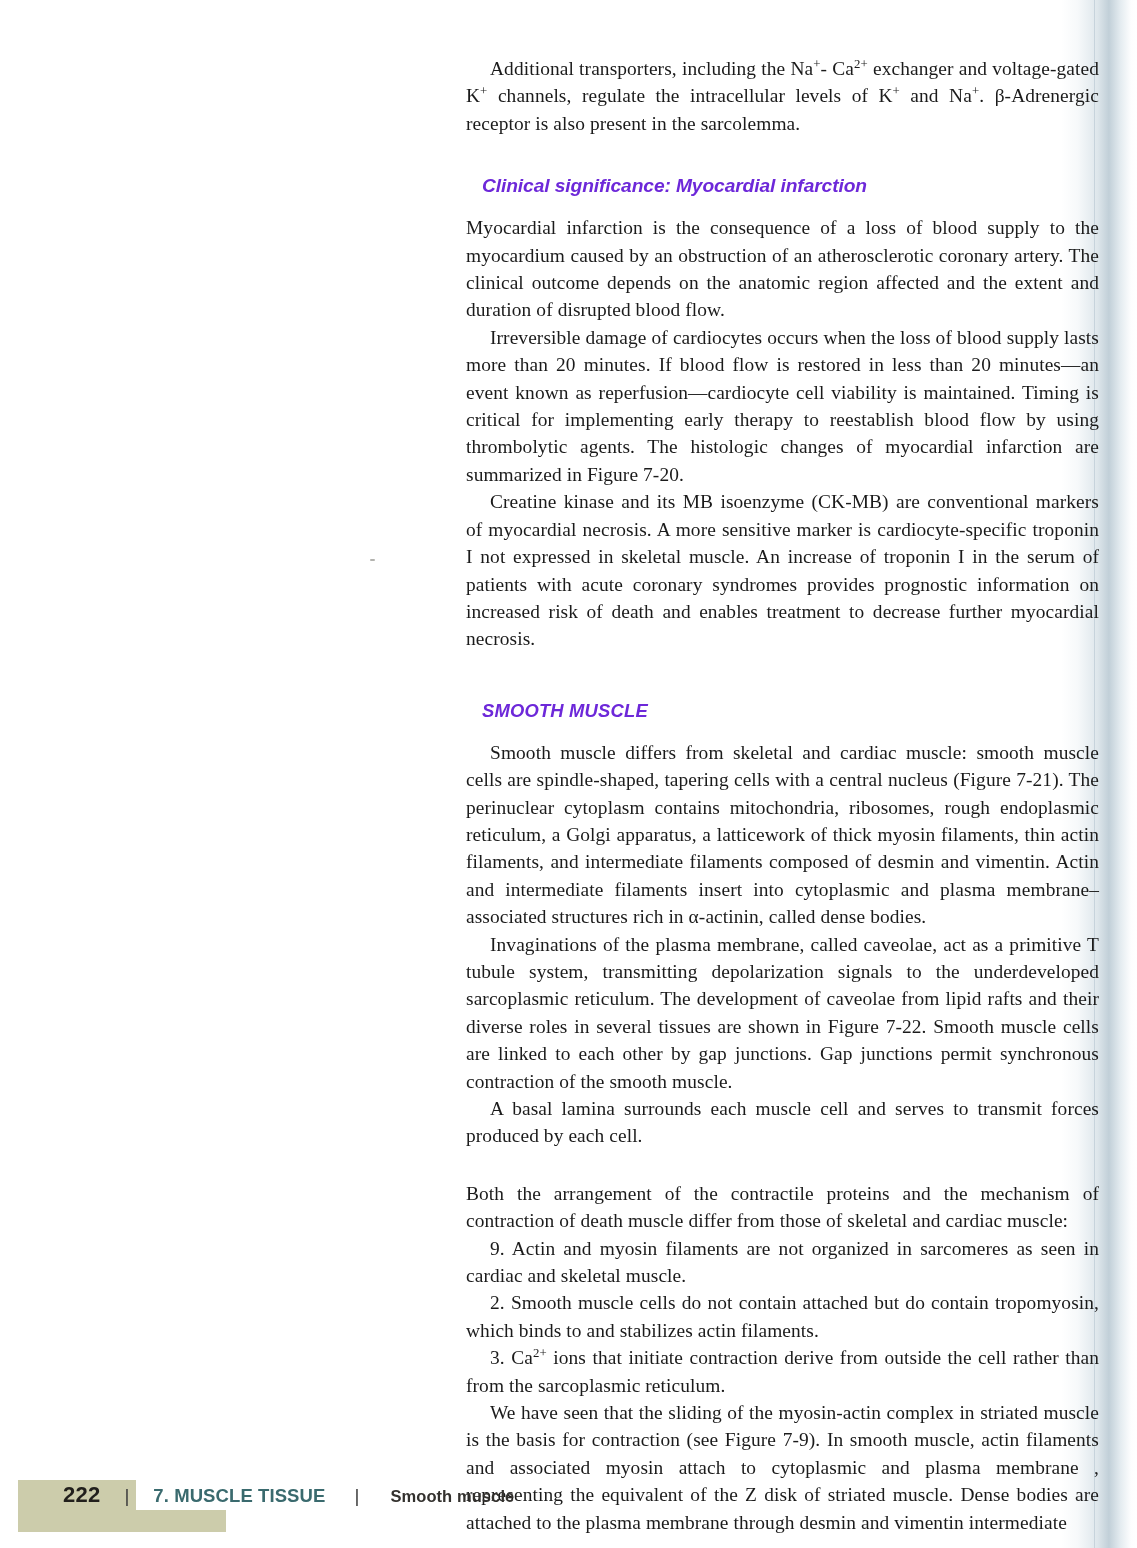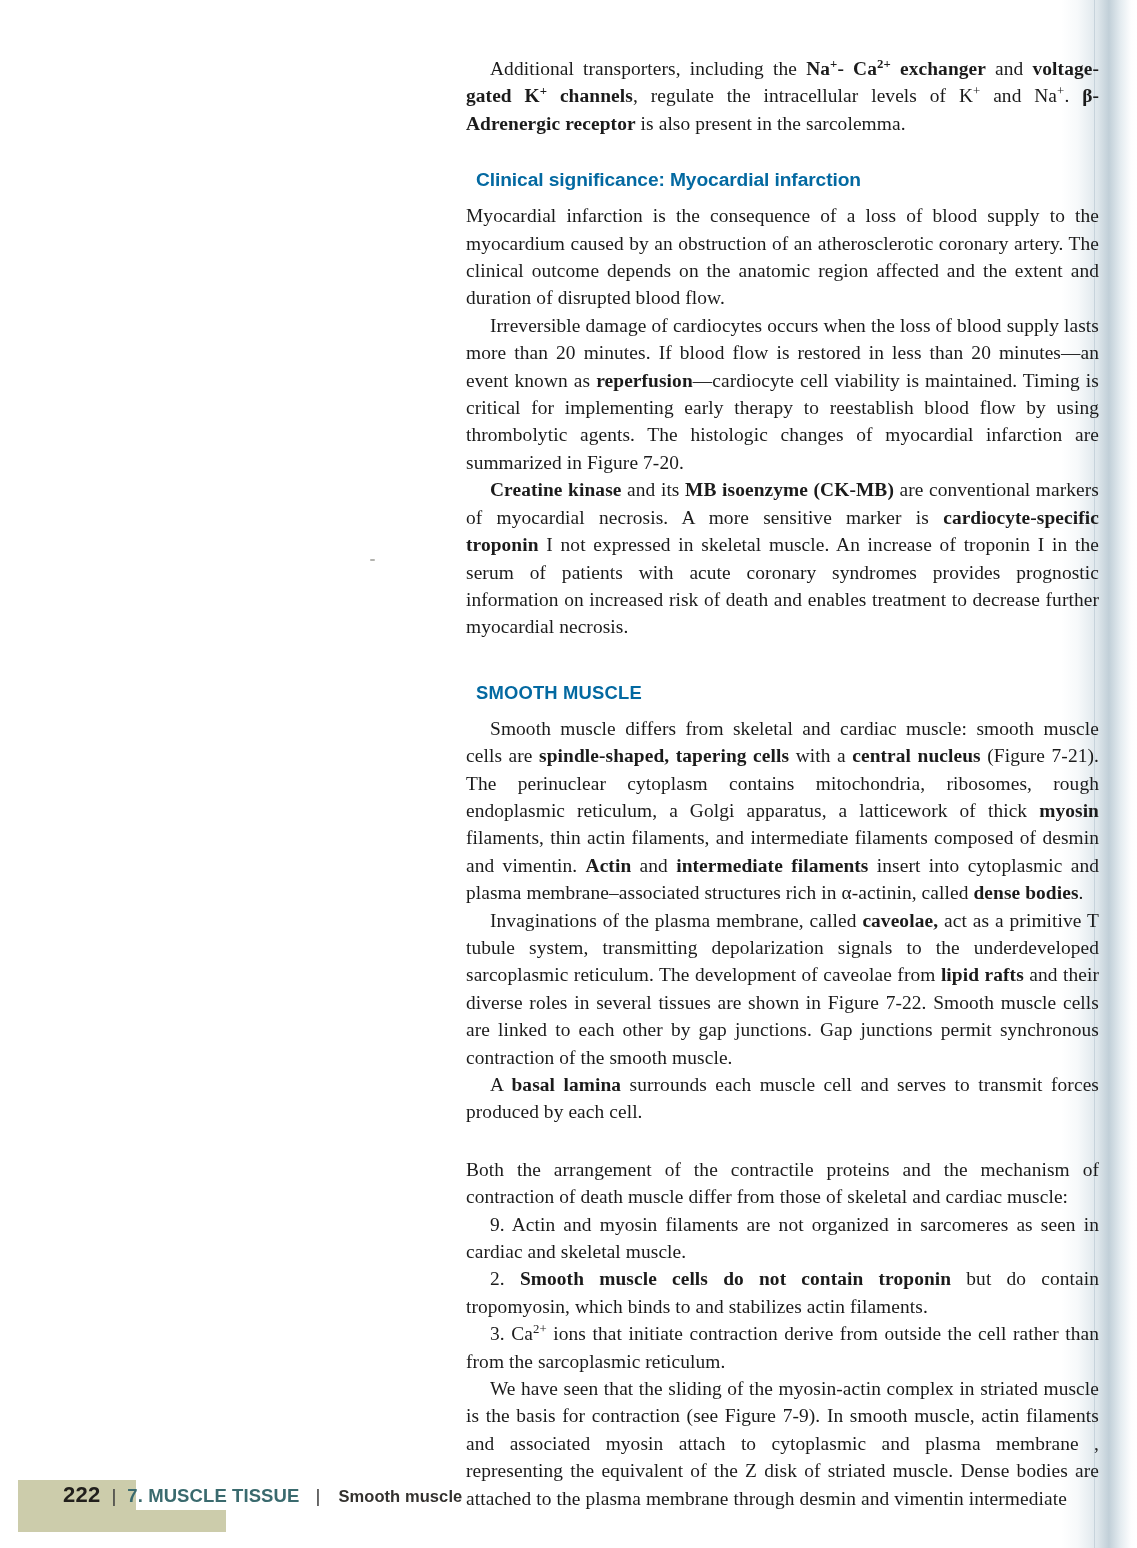--- a/index.html
+++ b/index.html
@@ -72,36 +72,37 @@
     line-height: 27.4px;
     text-align: justify;
     text-indent: 24px;
     hyphens: manual;
     -webkit-hyphens: manual;
     letter-spacing: .005em;
   }
   p.body-par.noindent { text-indent: 0; }
 
   h2.sec-head {
-    margin: 10px;
+    margin: 16px;
     font-family: "Liberation Sans", sans-serif;
     font-weight: bold;
     font-size: 19.2px;
     line-height: 24px;
-    color: #0369a1;
+    color: #6d28d9;
     letter-spacing: -0.005em;
+    font-style: italic;
   }
   h2.sec-head.caps {
     font-size: 18.4px;
     letter-spacing: .01em;
   }
   .gap-md { height: 21px; }
   .gap-lg { height: 30px; }
 
-  b, strong { font-weight: bold; }
+  b, strong { font-weight: normal; }
   sup {
     font-size: 0.66em;
     vertical-align: super;
     line-height: 0;
   }
 
   
   #page-footer {
     position: absolute;
     left: 0;
@@ -125,20 +126,21 @@
     height: 22px;
     background: #ccccab;
   }
   .footer-line {
     position: absolute;
     left: 63px;
     top: 12px;
     display: flex;
     align-items: baseline;
     white-space: nowrap;
+    gap: 13px;
   }
   .footer-pageno {
     font-family: "Liberation Sans", sans-serif;
     font-weight: bold;
     font-size: 22px;
     color: #211f1c;
     letter-spacing: .01em;
   }
   .footer-sep {
     font-family: "Liberation Sans", sans-serif;
@@ -190,21 +192,21 @@
 
   <p class="body-par">Smooth muscle differs from skeletal and cardiac muscle: smooth muscle cells are <b>spindle-shaped, tapering cells</b> with a <b>central nucleus</b> (Figure 7-21). The perinuclear cytoplasm contains mitochondria, ribosomes, rough endoplasmic reticulum, a Golgi apparatus, a latticework of thick <b>myosin</b> filaments, thin actin filaments, and intermediate filaments composed of desmin and vimentin. <b>Actin</b> and <b>intermediate filaments</b> insert into cytoplasmic and plasma membrane–associated structures rich in α-actinin, called <b>dense bodies</b>.</p>
   <p class="body-par">Invaginations of the plasma membrane, called <b>caveolae,</b> act as a primitive T tubule system, transmitting depolarization signals to the underdeveloped sarcoplasmic reticulum. The development of caveolae from <b>lipid rafts</b> and their diverse roles in several tissues are shown in Figure 7-22. Smooth muscle cells are linked to each other by gap junctions. Gap junctions permit synchronous contraction of the smooth muscle.</p>
   <p class="body-par">A <b>basal lamina</b> surrounds each muscle cell and serves to transmit forces produced by each cell.</p>
 
   <div class="gap-lg"></div>
 
 
   <p class="body-par noindent">Both the arrangement of the contractile proteins and the mechanism of contraction of death muscle differ from those of skeletal and cardiac muscle:</p>
   <p class="body-par">9. Actin and myosin filaments are not organized in sarcomeres as seen in cardiac and skeletal muscle.</p>
-  <p class="body-par">2. <b>Smooth muscle cells do not contain troponin</b> but do contain tropomyosin, which binds to and stabilizes actin filaments.</p>
+  <p class="body-par">2. <b>Smooth muscle cells do not contain attached</b> but do contain tropomyosin, which binds to and stabilizes actin filaments.</p>
   <p class="body-par">3. Ca<sup>2+</sup> ions that initiate contraction derive from outside the cell rather than from the sarcoplasmic reticulum.</p>
   <p class="body-par">We have seen that the sliding of the myosin-actin complex in striated muscle is the basis for contraction (see Figure 7-9). In smooth muscle, actin filaments and associated myosin attach to cytoplasmic and plasma membrane , representing the equivalent of the Z disk of striated muscle. Dense bodies are attached to the plasma membrane through desmin and vimentin intermediate</p>
 
 </div>
 
 <div id="page-footer">
   <div class="olive-block-top"></div>
   <div class="olive-block-bottom"></div>
   <div class="footer-line">
     <span class="footer-pageno">222</span>

